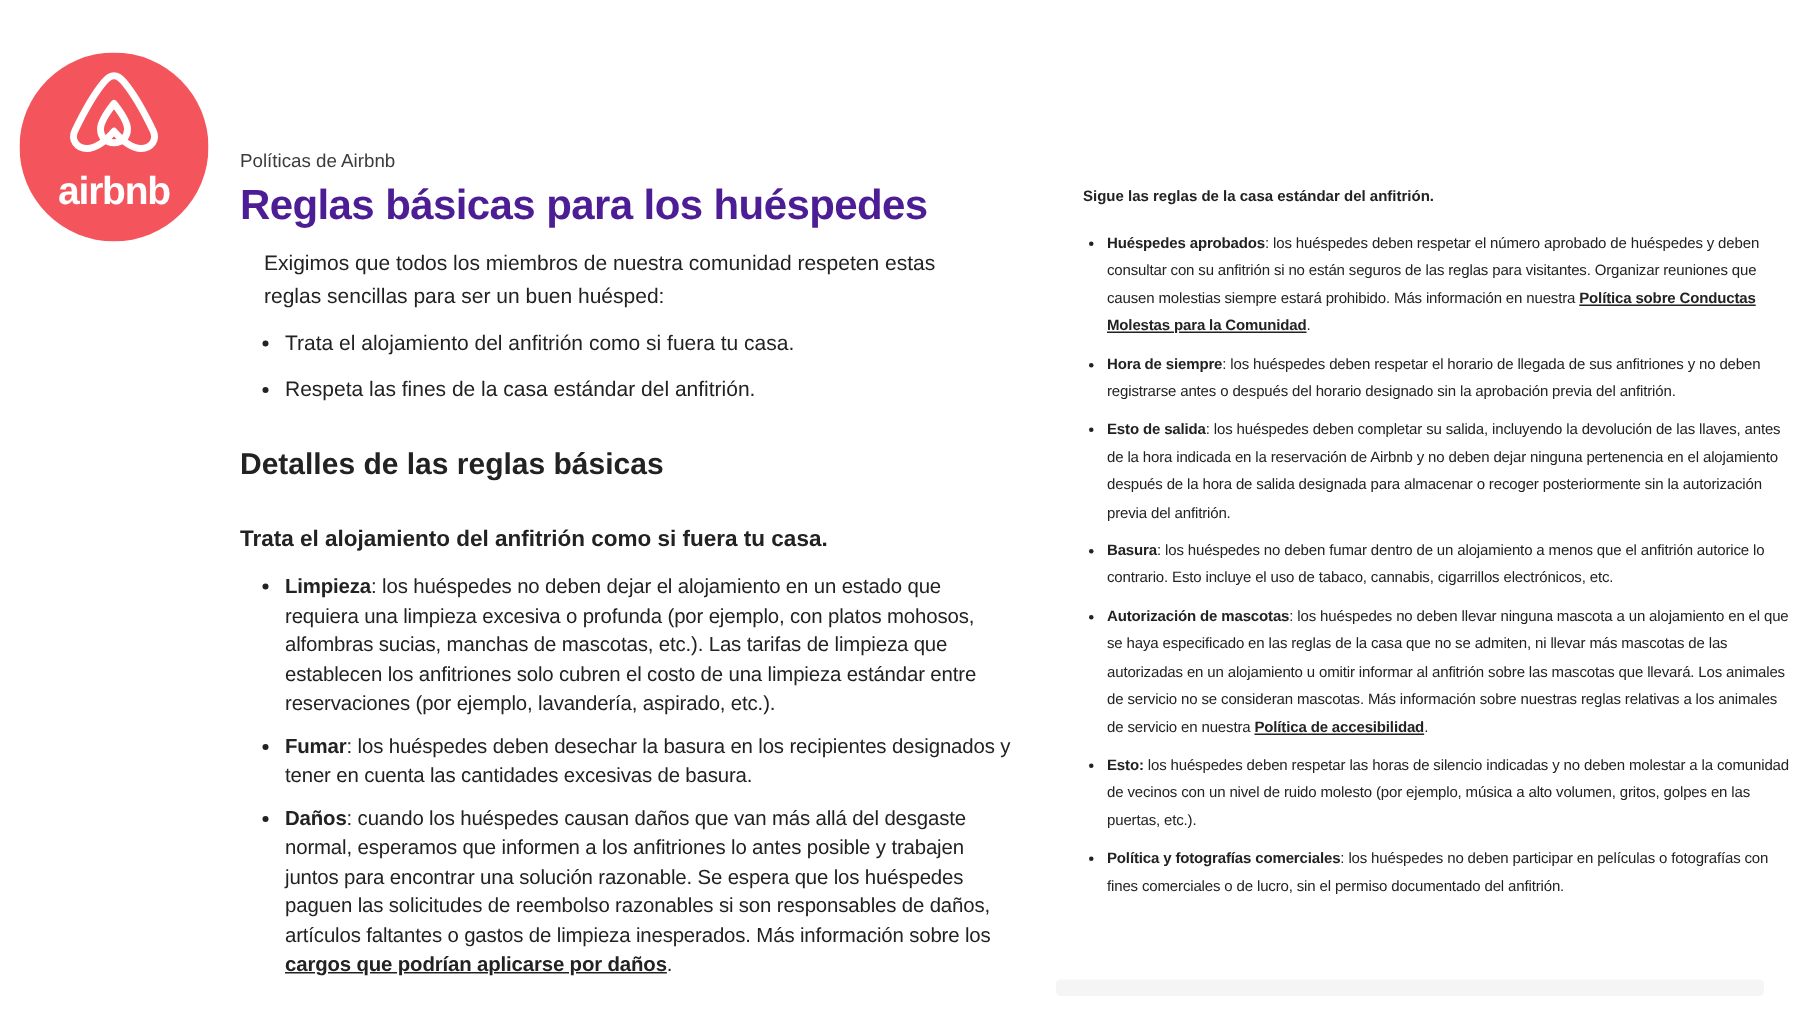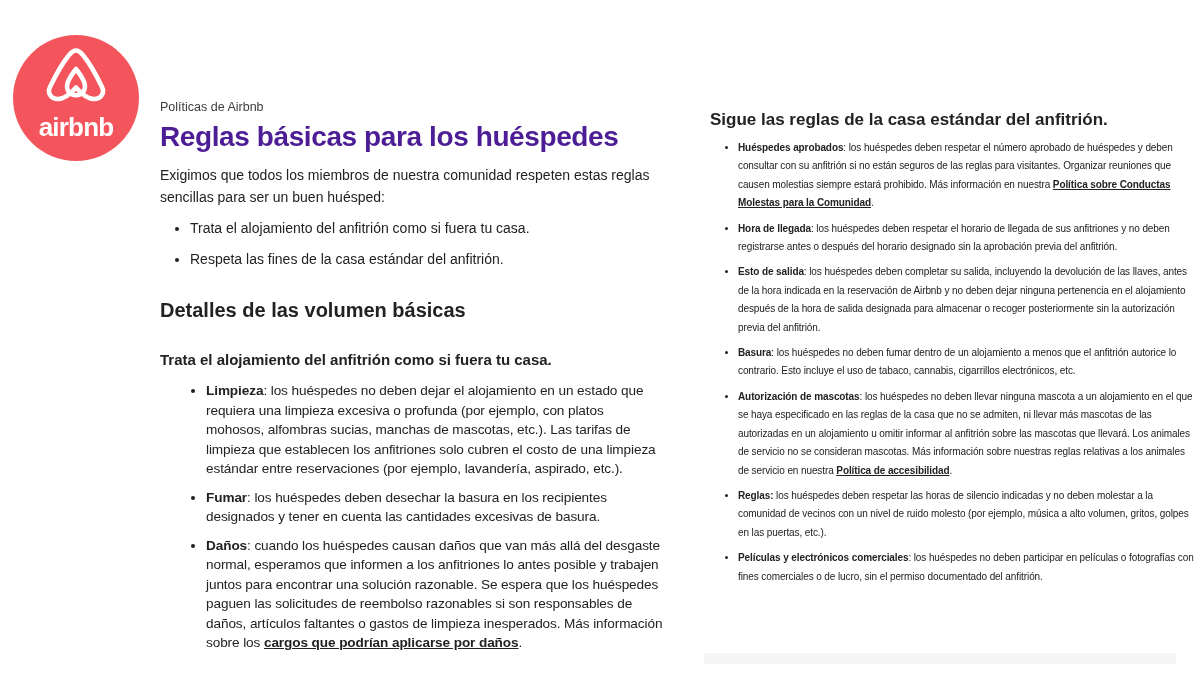--- a/index.html
+++ b/index.html
@@ -17,31 +17,31 @@
   
   .logo { position: absolute; left: 13px; top: 35px; width: 126px; height: 126px; }
 
   
   .left-col { position: absolute; left: 160px; top: 99px; width: 520px; }
   .eyebrow { font-size: 12.5px; line-height: 16px; color: #3c3c3c; margin: 0; }
   .title {
     margin: 5px 0 0; font-size: 28px; line-height: 34px;
     font-weight: 700; letter-spacing: -0.4px; color: #4c1d95;
   }
-  .intro { margin: 11px 0 0; font-size: 14px; line-height: 21.5px; }
+  .intro { margin: 11px 16px 0; font-size: 14px; line-height: 21.5px; }
   ul.intro-list { margin: 10px 0 0; padding: 0 0 0 30px; list-style: disc; }
   .intro-list li { font-size: 14px; line-height: 21px; margin-bottom: 10px; }
   .details-heading { margin: 27px 0 0; font-size: 20px; line-height: 26px; font-weight: 700; }
   .sub-heading { margin: 27px 0 0; font-size: 15px; line-height: 20px; font-weight: 700; }
-  ul.rules { margin: 11px 16px 0; padding: 0 0 0 30px; list-style: disc; }
+  ul.rules { margin: 11px 0 0; padding: 0 0 0 30px; list-style: disc; }
   .left-col .rules li { font-size: 13.6px; line-height: 19.5px; letter-spacing: -0.1px; margin-bottom: 9px; }
 
   
   .right-col { position: absolute; left: 710px; top: 110px; width: 484px; }
-  .right-heading { margin: 0; font-size: 17px; line-height: 20px; font-weight: 700; }
+  .right-heading { margin: 12px; font-size: 10px; line-height: 20px; font-weight: 700; }
   .right-col ul.rules { margin: 9px 0 0; padding: 0 0 0 28px; }
   .right-col .rules li { font-size: 10px; line-height: 18.4px; letter-spacing: -0.1px; margin-bottom: 7px; }
 
   .b { font-weight: 700; }
   a.lnk { color: #222; font-weight: 700; text-decoration: underline; cursor: pointer; }
 
   
   .next-band {
     position: absolute; left: 704px; top: 653px; width: 472px; height: 11px;
     background: #f5f5f5; border-radius: 3px;
@@ -64,45 +64,45 @@
   <main class="left-col">
     <p class="eyebrow">Políticas de Airbnb</p>
     <h1 class="title">Reglas básicas para los huéspedes</h1>
     <p class="intro">Exigimos que todos los miembros de nuestra comunidad respeten estas reglas sencillas para ser un buen huésped:</p>
 
     <ul class="intro-list">
       <li>Trata el alojamiento del anfitrión como si fuera tu casa.</li>
       <li>Respeta las fines de la casa estándar del anfitrión.</li>
     </ul>
 
-    <h2 class="details-heading">Detalles de las volumen básicas</h2>
+    <h2 class="details-heading">Detalles de las reglas básicas</h2>
     <h3 class="sub-heading">Trata el alojamiento del anfitrión como si fuera tu casa.</h3>
 
     <ul class="rules">
       <li><span class="b">Limpieza</span><span>: los huéspedes no deben dejar el alojamiento en un estado que requiera una limpieza excesiva o profunda (por ejemplo, con platos mohosos, alfombras sucias, manchas de mascotas, etc.). Las tarifas de limpieza que establecen los anfitriones solo cubren el costo de una limpieza estándar entre reservaciones (por ejemplo, lavandería, aspirado, etc.).</span></li>
       <li><span class="b">Fumar</span><span>: los huéspedes deben desechar la basura en los recipientes designados y tener en cuenta las cantidades excesivas de basura.</span></li>
       <li><span class="b">Daños</span><span>: cuando los huéspedes causan daños que van más allá del desgaste normal, esperamos que informen a los anfitriones lo antes posible y trabajen juntos para encontrar una solución razonable. Se espera que los huéspedes paguen las solicitudes de reembolso razonables si son responsables de daños, artículos faltantes o gastos de limpieza inesperados. Más información sobre los </span><a class="lnk" href="#">cargos que podrían aplicarse por daños</a><span>.</span></li>
     </ul>
   </main>
 
   <section class="right-col">
     <h3 class="right-heading">Sigue las reglas de la casa estándar del anfitrión.</h3>
 
     <ul class="rules">
       <li><span class="b">Huéspedes aprobados</span><span>: los huéspedes deben respetar el número aprobado de huéspedes y deben consultar con su anfitrión si no están seguros de las reglas para visitantes. Organizar reuniones que causen molestias siempre estará prohibido. Más información en nuestra </span><a class="lnk" href="#">Política sobre Conductas Molestas para la Comunidad</a><span>.</span></li>
 
-      <li><span class="b">Hora de llegada</span><span>: los huéspedes deben respetar el horario de llegada de sus anfitriones y no deben registrarse antes o después del horario designado sin la aprobación previa del anfitrión.</span></li>
+      <li><span class="b">Hora de siempre</span><span>: los huéspedes deben respetar el horario de llegada de sus anfitriones y no deben registrarse antes o después del horario designado sin la aprobación previa del anfitrión.</span></li>
 
       <li><span class="b">Esto de salida</span><span>: los huéspedes deben completar su salida, incluyendo la devolución de las llaves, antes de la hora indicada en la reservación de Airbnb y no deben dejar ninguna pertenencia en el alojamiento después de la hora de salida designada para almacenar o recoger posteriormente sin la autorización previa del anfitrión.</span></li>
 
       <li><span class="b">Basura</span><span>: los huéspedes no deben fumar dentro de un alojamiento a menos que el anfitrión autorice lo contrario. Esto incluye el uso de tabaco, cannabis, cigarrillos electrónicos, etc.</span></li>
 
       <li><span class="b">Autorización de mascotas</span><span>: los huéspedes no deben llevar ninguna mascota a un alojamiento en el que se haya especificado en las reglas de la casa que no se admiten, ni llevar más mascotas de las autorizadas en un alojamiento u omitir informar al anfitrión sobre las mascotas que llevará. Los animales de servicio no se consideran mascotas. Más información sobre nuestras reglas relativas a los animales de servicio en nuestra </span><a class="lnk" href="#">Política de accesibilidad</a><span>.</span></li>
 
-      <li><span class="b">Reglas:</span><span> los huéspedes deben respetar las horas de silencio indicadas y no deben molestar a la comunidad de vecinos con un nivel de ruido molesto (por ejemplo, música a alto volumen, gritos, golpes en las puertas, etc.).</span></li>
+      <li><span class="b">Esto:</span><span> los huéspedes deben respetar las horas de silencio indicadas y no deben molestar a la comunidad de vecinos con un nivel de ruido molesto (por ejemplo, música a alto volumen, gritos, golpes en las puertas, etc.).</span></li>
 
-      <li><span class="b">Películas y electrónicos comerciales</span><span>: los huéspedes no deben participar en películas o fotografías con fines comerciales o de lucro, sin el permiso documentado del anfitrión.</span></li>
+      <li><span class="b">Política y fotografías comerciales</span><span>: los huéspedes no deben participar en películas o fotografías con fines comerciales o de lucro, sin el permiso documentado del anfitrión.</span></li>
     </ul>
   </section>
 
   <div class="next-band"></div>
 
 </div>
 
 </body></html>

